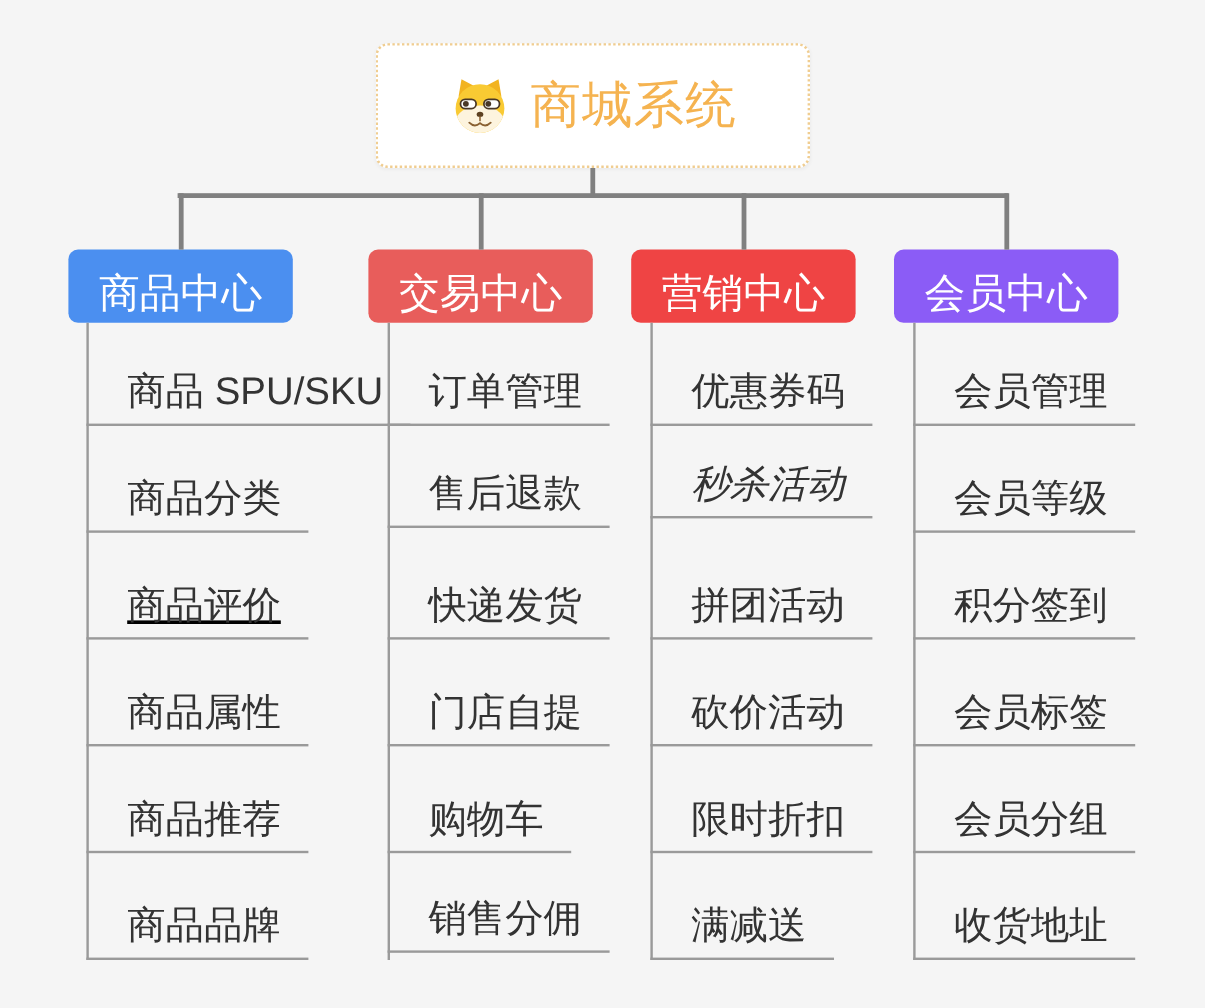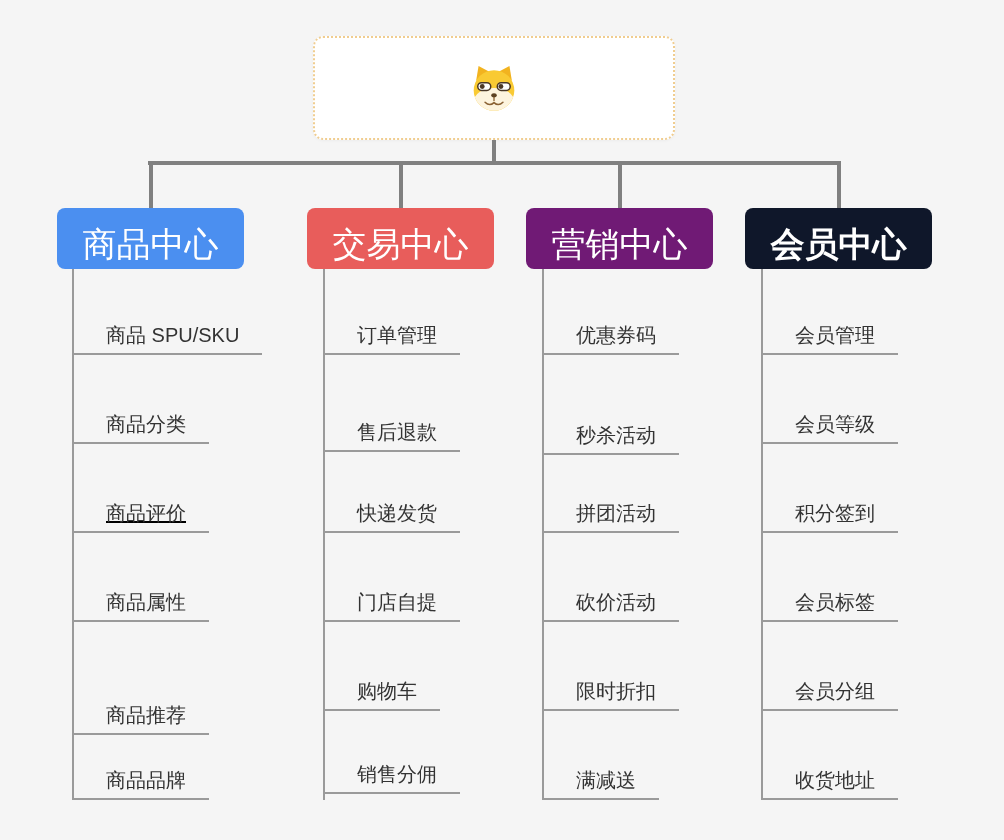--- a/index.html
+++ b/index.html
@@ -58,21 +58,21 @@
   .leaf{
     position:absolute;left:-2px;
     height:38px;
     box-sizing:border-box;
     padding:0 23px 0 34px;
     border-bottom:2px solid var(--leaf-line,#9a9a9a);
     display:flex;align-items:flex-end;
     white-space:nowrap;
   }
   .leaf-label{
-    font-size:20px;
+    font-size:32px;
     color:var(--leaf-text,#333333);
     line-height:1.3;
     padding-bottom:5px;
     margin-top:30px;
   }
 </style>
 </head>
 <body>
 
 <div class="canvas">
@@ -87,20 +87,21 @@
         </clipPath>
       <ellipse cx="32" cy="49" rx="25" ry="17" fill="#fdf4de" clip-path="url(#hc)"></ellipse>
       <rect x="12" y="25.5" width="16" height="9.5" rx="4.7" fill="#ffffff" stroke="#4a3826" stroke-width="1.8"></rect>
       <rect x="36" y="25.5" width="16" height="9.5" rx="4.7" fill="#ffffff" stroke="#4a3826" stroke-width="1.8"></rect>
       <circle cx="17.5" cy="30.2" r="3" fill="#4a3826"></circle>
       <circle cx="40.5" cy="30.2" r="3" fill="#4a3826"></circle>
       <ellipse cx="32" cy="41" rx="3.4" ry="2.6" fill="#5d4223"></ellipse>
       <path d="M32 43 L32 48" stroke="#8a6132" stroke-width="1.6" fill="none"></path>
       <path d="M21 49.5 Q26.5 55 32 50 Q37.5 55 43 49.5" stroke="#8a6132" stroke-width="1.9" fill="none" stroke-linecap="round"></path>
     </svg>
+    <span class="root-title">商城系统</span>
   </div>
 
   <div class="line root-drop"></div>
   <div class="line bus"></div>
 
   <div id="branches">
     <div class="branch-box" style="left: 57px; background: rgb(75, 143, 240);">
       <span class="branch-label">商品中心</span>
     </div>
     <div class="line drop" style="left: 148.5px;"></div>
@@ -114,90 +115,90 @@
     </div>
 
     <div class="leaf" style="top: 226px; text-decoration: underline;">
       <span class="leaf-label">商品评价</span>
     </div>
 
     <div class="leaf" style="top: 315px;">
       <span class="leaf-label">商品属性</span>
     </div>
 
-    <div class="leaf" style="top: 428px; padding-left: 34px;">
+    <div class="leaf" style="top: 404px; padding-left: 34px;">
       <span class="leaf-label">商品推荐</span>
     </div>
 
     <div class="leaf" style="top: 493px;">
       <span class="leaf-label">商品品牌</span>
     </div>
   </div>
 
     <div class="branch-box" style="left: 307px; background: rgb(232, 93, 91);">
       <span class="branch-label">交易中心</span>
     </div>
     <div class="line drop" style="left: 398.5px;"></div>
     <div class="column" style="left: 323px;">
     <div class="leaf" style="top: 48px;">
       <span class="leaf-label">订单管理</span>
     </div>
 
-    <div class="leaf" style="top: 145px;">
+    <div class="leaf" style="top: 133px;">
       <span class="leaf-label">售后退款</span>
     </div>
 
     <div class="leaf" style="top: 226px; justify-content: center;">
       <span class="leaf-label">快递发货</span>
     </div>
 
     <div class="leaf" style="top: 315px;">
       <span class="leaf-label">门店自提</span>
     </div>
 
     <div class="leaf" style="top: 404px; align-items: flex-end;">
       <span class="leaf-label">购物车</span>
     </div>
 
     <div class="leaf" style="top: 487px;">
       <span class="leaf-label">销售分佣</span>
     </div>
   </div>
 
-    <div class="branch-box" style="left: 526px; background: #701a75;">
+    <div class="branch-box" style="left: 526px; background: #ef4444;">
       <span class="branch-label">营销中心</span>
     </div>
     <div class="line drop" style="left: 617.5px;"></div>
     <div class="column" style="left: 542px;">
     <div class="leaf" style="top: 48px;">
       <span class="leaf-label">优惠券码</span>
     </div>
 
-    <div class="leaf" style="top: 148px;">
+    <div class="leaf" style="top: 125px; font-style: italic;">
       <span class="leaf-label">秒杀活动</span>
     </div>
 
     <div class="leaf" style="top: 226px;">
       <span class="leaf-label">拼团活动</span>
     </div>
 
     <div class="leaf" style="top: 315px;">
       <span class="leaf-label">砍价活动</span>
     </div>
 
     <div class="leaf" style="top: 404px;">
       <span class="leaf-label">限时折扣</span>
     </div>
 
     <div class="leaf" style="top: 493px;">
       <span class="leaf-label">满减送</span>
     </div>
   </div>
 
-    <div class="branch-box" style="left: 745px; background: #0f172a; font-weight: bold;">
+    <div class="branch-box" style="left: 745px; background: #8b5cf6;">
       <span class="branch-label">会员中心</span>
     </div>
     <div class="line drop" style="left: 836.5px;"></div>
     <div class="column" style="left: 761px;">
     <div class="leaf" style="top: 48px; font-family: Liberation Serif, serif;">
       <span class="leaf-label">会员管理</span>
     </div>
 
     <div class="leaf" style="top: 137px;">
       <span class="leaf-label">会员等级</span>

